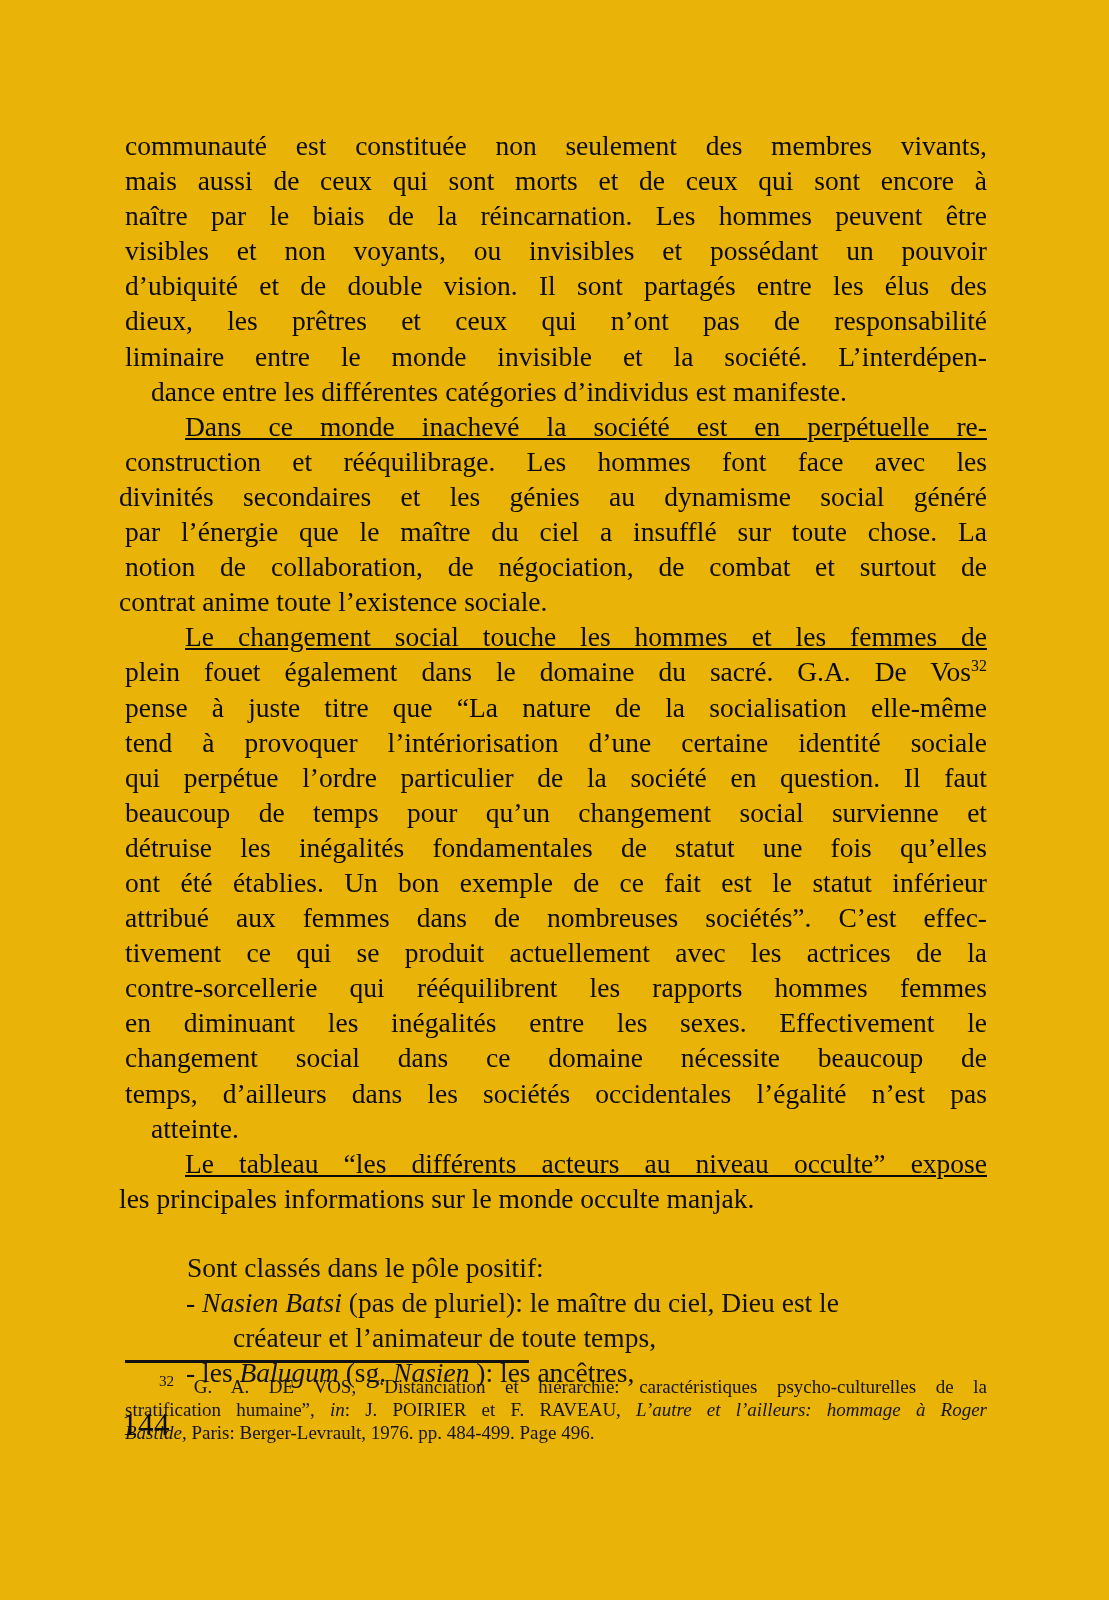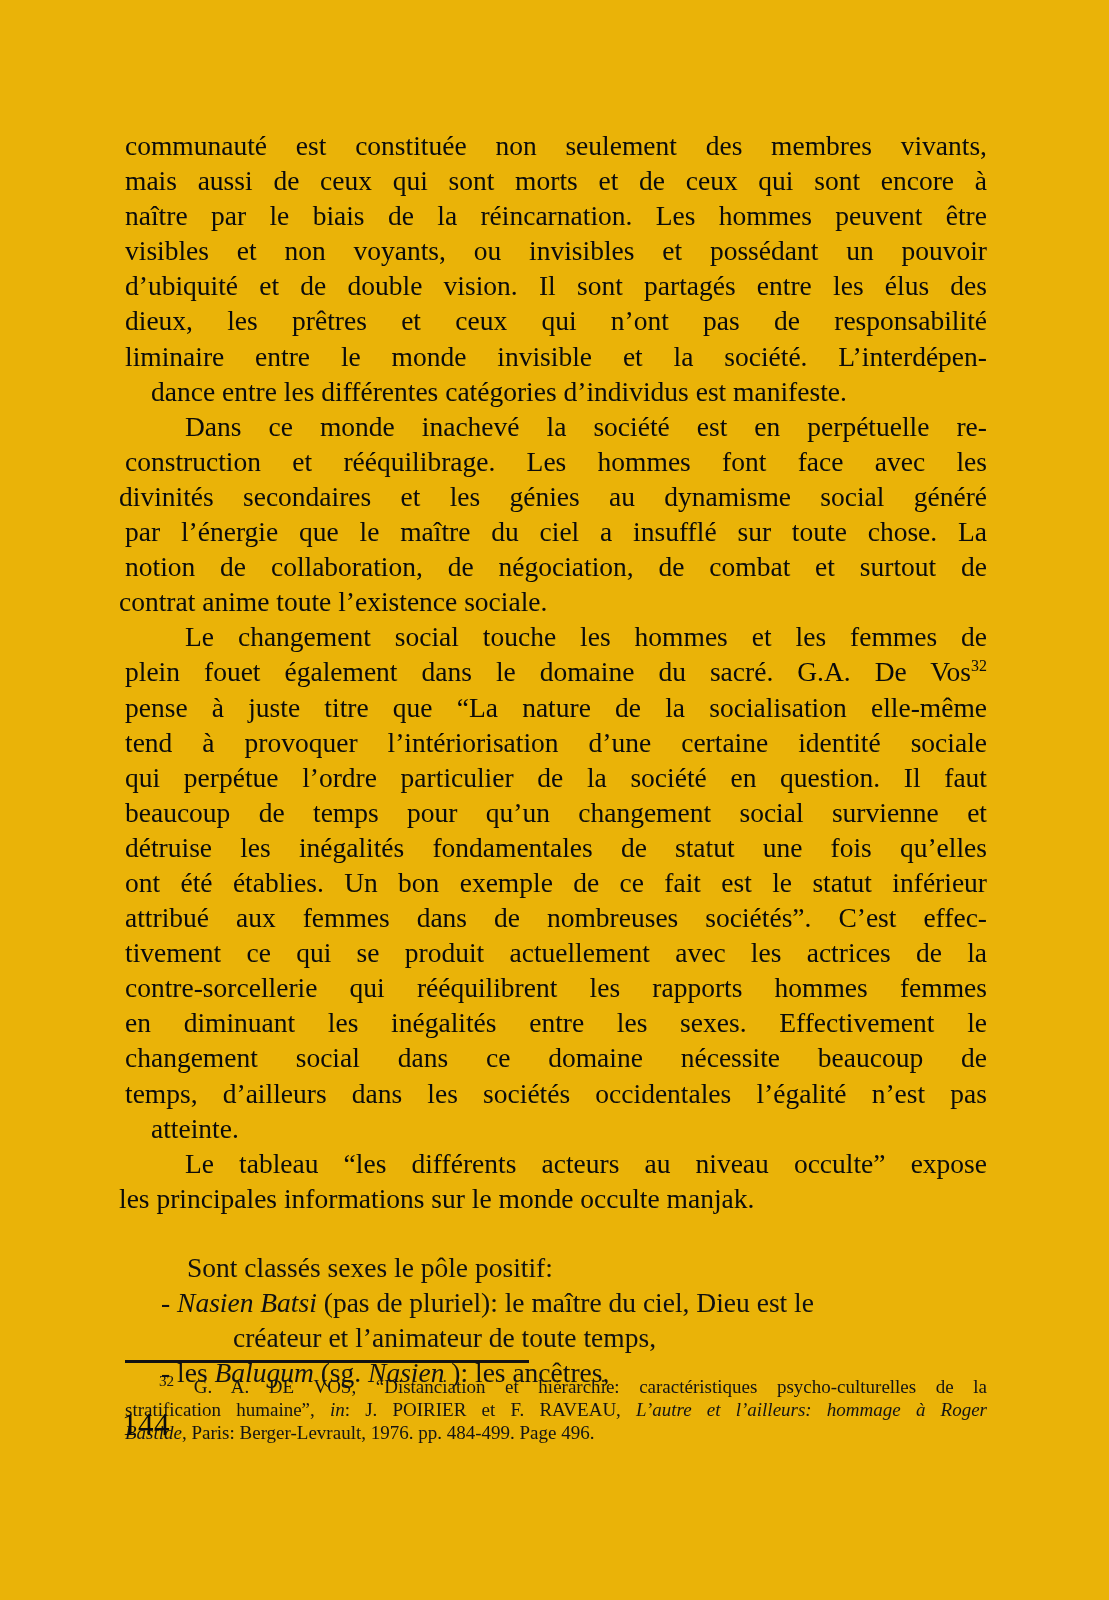--- a/index.html
+++ b/index.html
@@ -38,20 +38,21 @@
     text-align-last: justify;
     white-space: nowrap;
   }
   .ln.last {
     text-align: left;
     text-align-last: left;
     margin-left: 26px;
   }
   .ln.indent {
     text-indent: 60px;
+    text-decoration: underline;
   }
   
   .ln.hang {
     margin-left: -6px;
   }
   sup.fnref {
     font-size: 0.58em;
     vertical-align: super;
     line-height: 0;
   }
@@ -63,21 +64,21 @@
     font-size: 27.5px;
     line-height: 35.1px;
   }
   .listblock .lead {
     display: block;
     margin-left: 62px;
     white-space: nowrap;
   }
   .listblock .item {
     display: block;
-    margin-left: 36px;
+    margin-left: 61px;
     white-space: nowrap;
   }
   .listblock .cont {
     display: block;
     margin-left: 108px;
     white-space: nowrap;
   }
 
   
   .footnote {
@@ -169,21 +170,21 @@
       <span class="ln">temps, d’ailleurs dans les sociétés occidentales l’égalité n’est pas</span>
       <span class="ln last">atteinte.</span>
     </div>
 
     <div class="para">
       <span class="ln indent">Le tableau “les différents acteurs au niveau occulte” expose</span>
       <span class="ln last hang">les principales informations sur le monde occulte manjak.</span>
     </div>
 
     <div class="listblock">
-      <span class="lead">Sont classés sexes le pôle positif:</span>
+      <span class="lead">Sont classés dans le pôle positif:</span>
 
       <span class="item"><span>-</span><span>&nbsp;</span><span class="it">Nasien Batsi</span><span> (pas de pluriel): le maître du ciel, Dieu est le</span></span>
       <span class="cont">créateur et l’animateur de toute temps,</span>
 
       <span class="item"><span>-</span><span>&nbsp;</span><span>les </span><span class="it">Balugum</span><span> (sg. </span><span class="it">Nasien</span><span> ): les ancêtres,</span></span>
     </div>
 
   </div>
 
   <div class="footnote">

